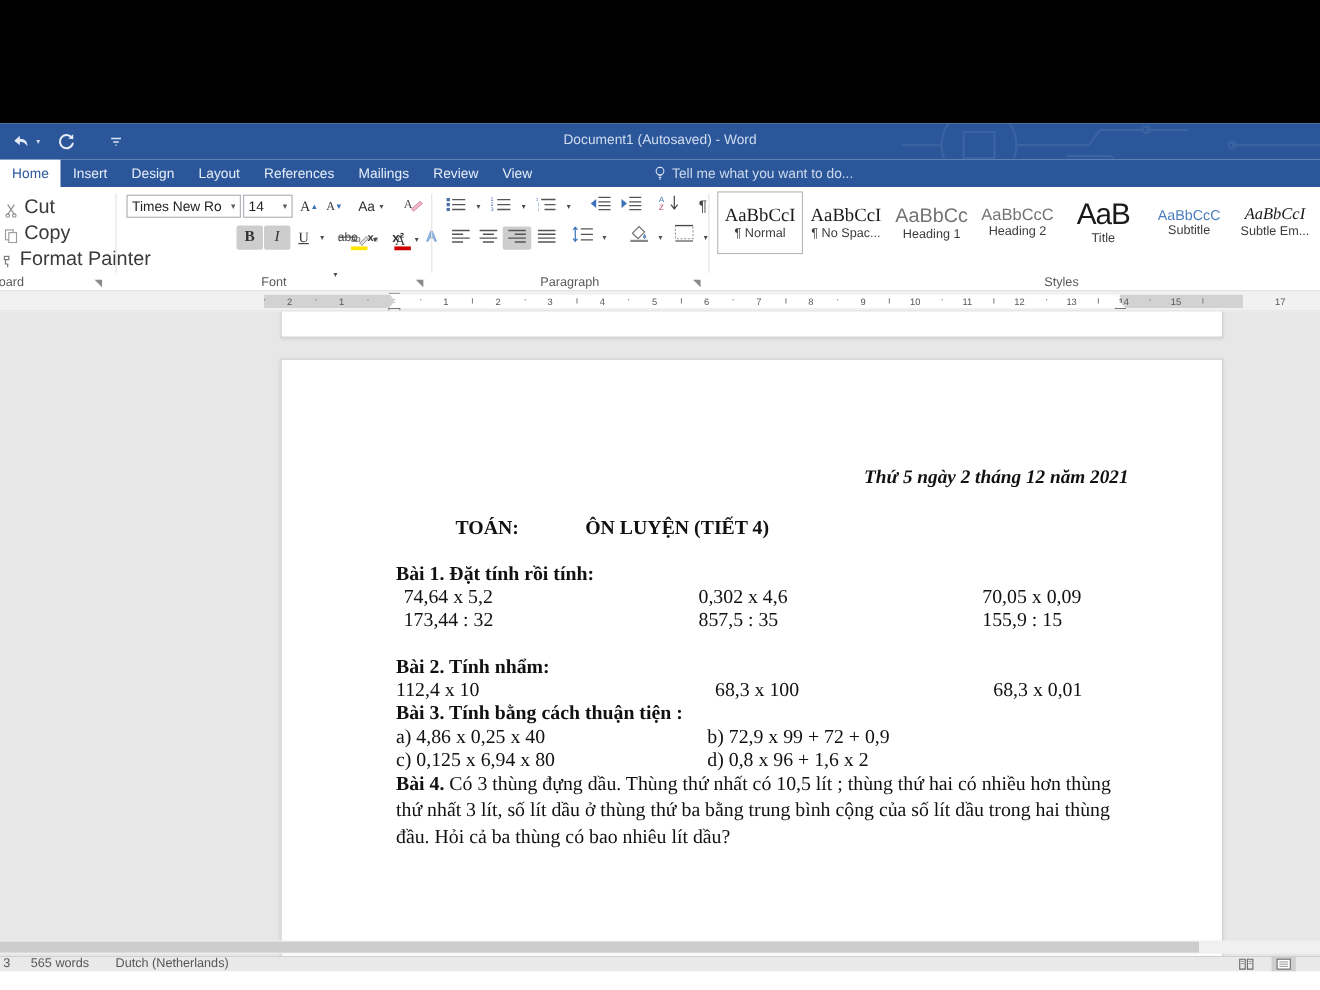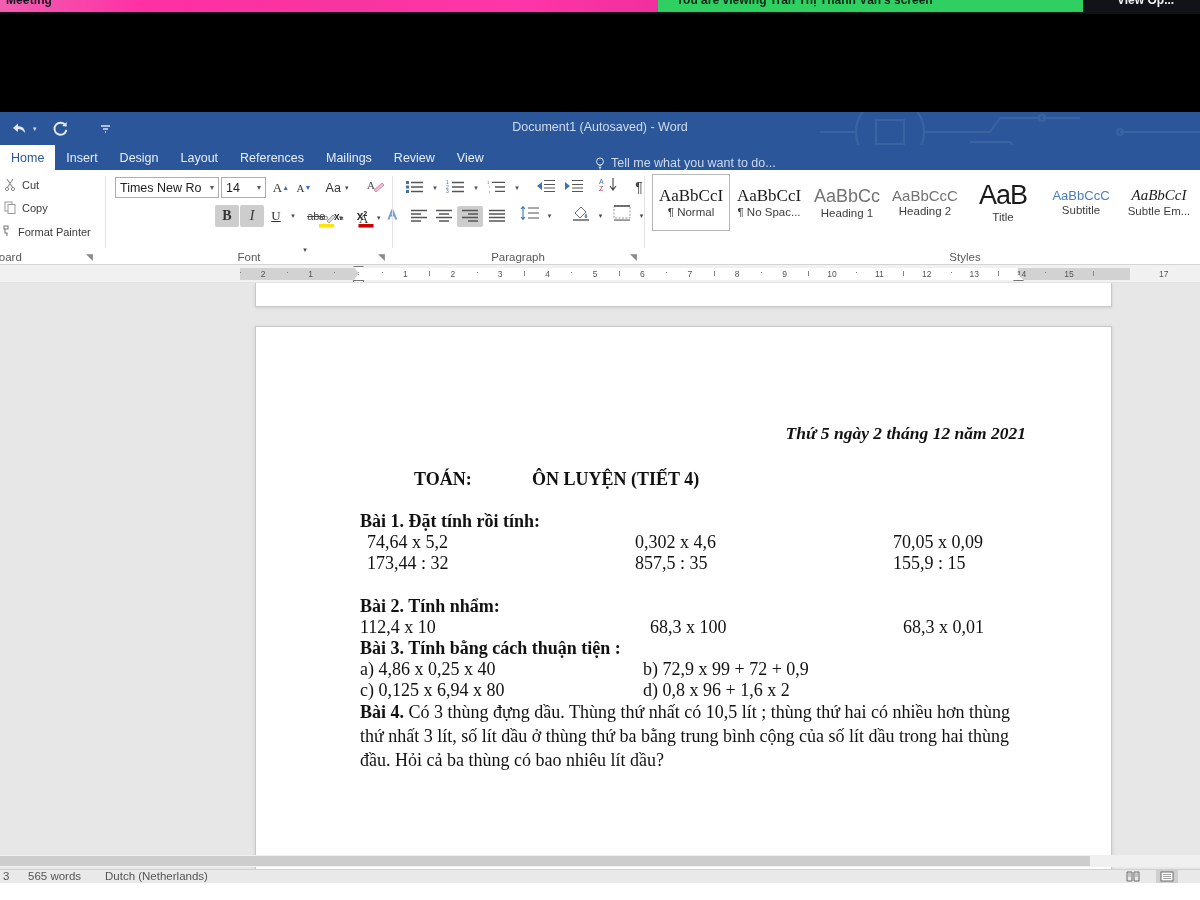--- a/index.html
+++ b/index.html
@@ -78,21 +78,21 @@
     padding-left: 16px;
   }
   .tabs { position: absolute; left: 0; top: 0; display: flex; height: 25px; align-items: stretch; }
   .tab {
     padding: 0 11px; display: flex; align-items: center;
     color: #e7edf7; font-size: 12.5px; white-space: nowrap;
   }
   .tab.active { background: #fff; color: #2b579a; }
   .tellme {
     position: absolute; left: 595px; top: 0; height: 25px;
-    display: flex; align-items: flex-end; gap: 6px;
+    display: flex; align-items: center; gap: 6px;
     color: #cdd9ec; font-size: 12.5px; white-space: nowrap;
   }
   .bulb {
     width: 10px; height: 13px; position: relative; display: inline-block;
   }
   .bulb svg { display: block; }
 
   
   .ribbon {
     position: relative; width: 1200px; height: 95px;
@@ -106,21 +106,21 @@
   .grp-divider {
     position: absolute; top: 6px; bottom: 16px; width: 1px; background: #e2e2e2;
   }
   .dlg-launcher {
     position: absolute; bottom: 3px; font-size: 9px; color: #8a8a8a;
   }
 
   
   .clip-item {
     position: absolute; display: flex; align-items: center; gap: 5px;
-    font-size: 11px; color: #3a3a3a; white-space: nowrap;
+    font-size: 18px; color: #3a3a3a; white-space: nowrap;
   }
   .mini-ico { width: 13px; height: 13px; display: inline-block; position: relative; }
 
   
   .fontbox {
     position: absolute; display: flex; align-items: center;
     border: 1px solid #abadb3; background: #fff; height: 21px;
     font-size: 12.5px; color: #222; padding-left: 4px;
   }
   .fontbox .cv { font-size: 8px; color: #5a5a5a; margin: 0 4px 0 auto; }
@@ -237,29 +237,20 @@
   .hthumb {
     position: absolute; left: 0px; top: 573px; width: 1090px; height: 10px;
     background: #cdcdcd;
   }
 </style>
 </head>
 <body>
 
 <div id="root">
 
-  <div class="meeting-strip">
-    <div class="meeting-pill">
-      <div class="meeting-pill-label">Meeting</div>
-    </div>
-    <div class="screen-pill">
-      <div class="screen-pill-label">You are viewing Trần Thị Thanh Vân's screen</div>
-    </div>
-    <div class="viewopt-label">View Op...</div>
-  </div>
   <div class="black-gap"></div>
 
   <div class="word-win">
 
     <div class="titlebar">
       <svg class="tb-pattern" viewBox="0 0 420 80">
         <g stroke="#7f9ac6" fill="none" stroke-width="2">
           <circle cx="110" cy="40" r="34"></circle>
           <path d="M110 6 L110 -10 M110 74 L110 92 M76 40 L40 40 M144 40 L190 40"></path>
           <path d="M190 40 L210 40 L220 26 L260 26"></path>

